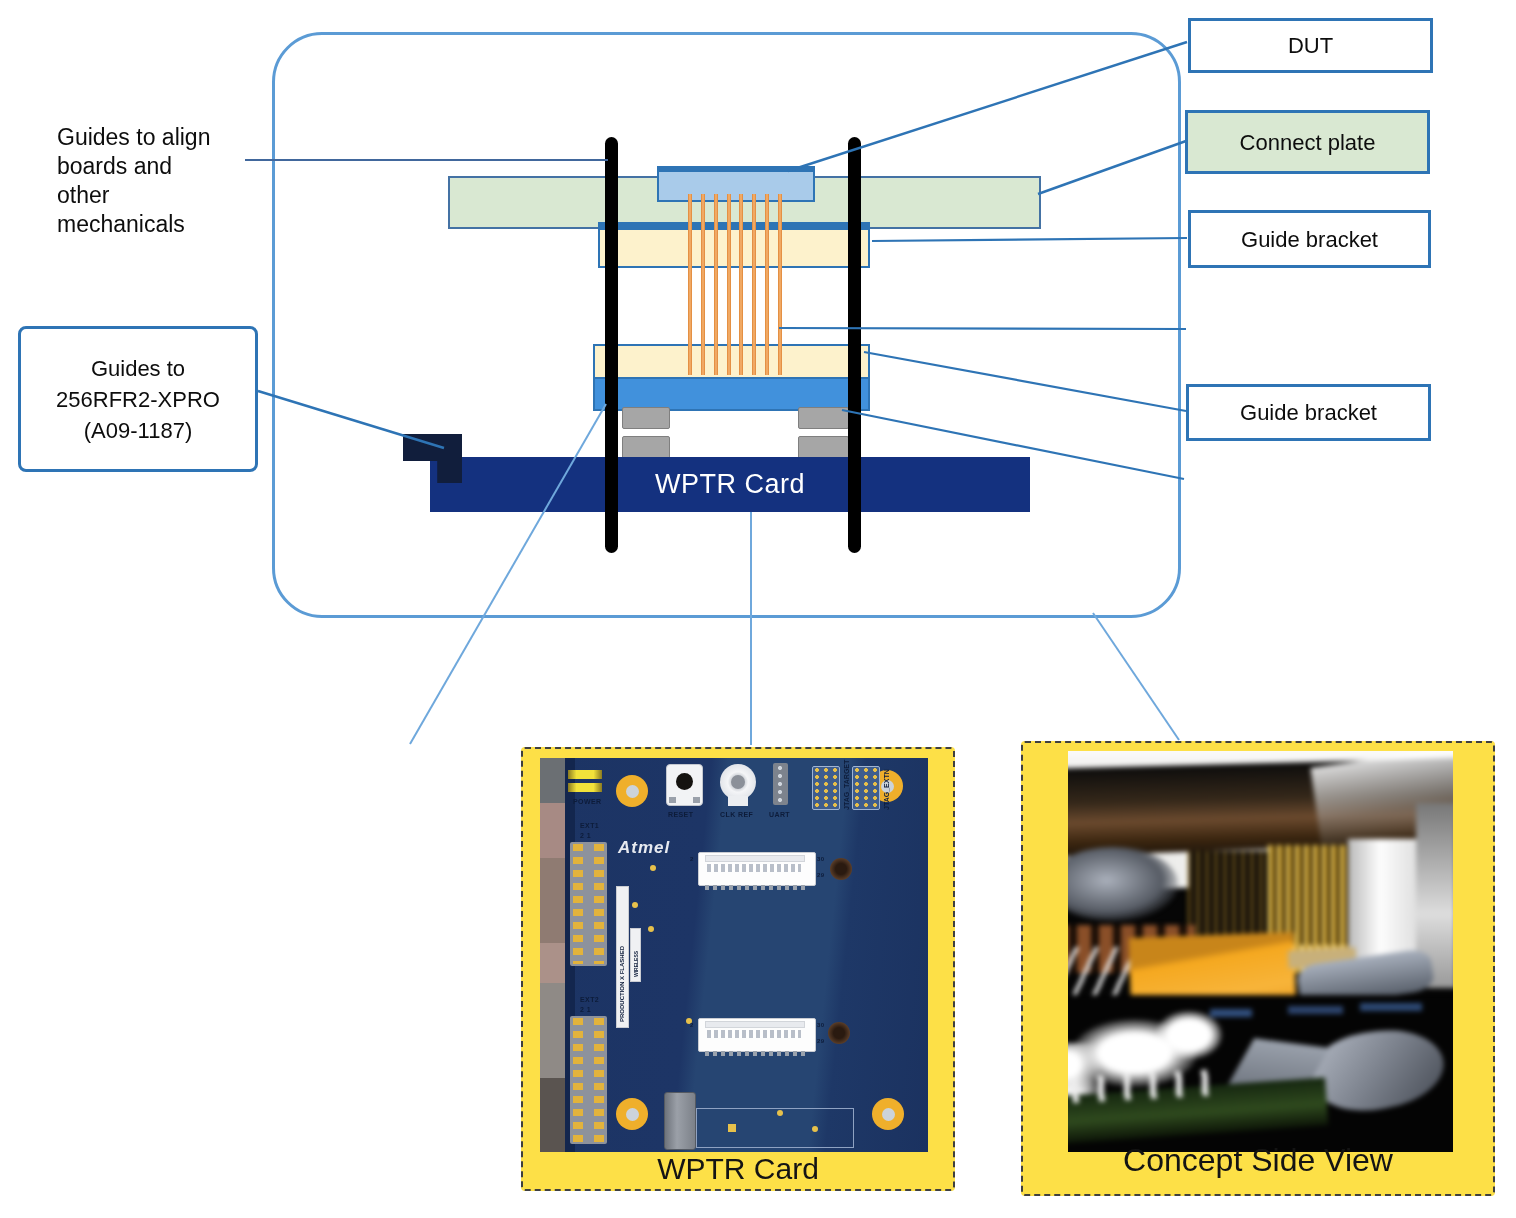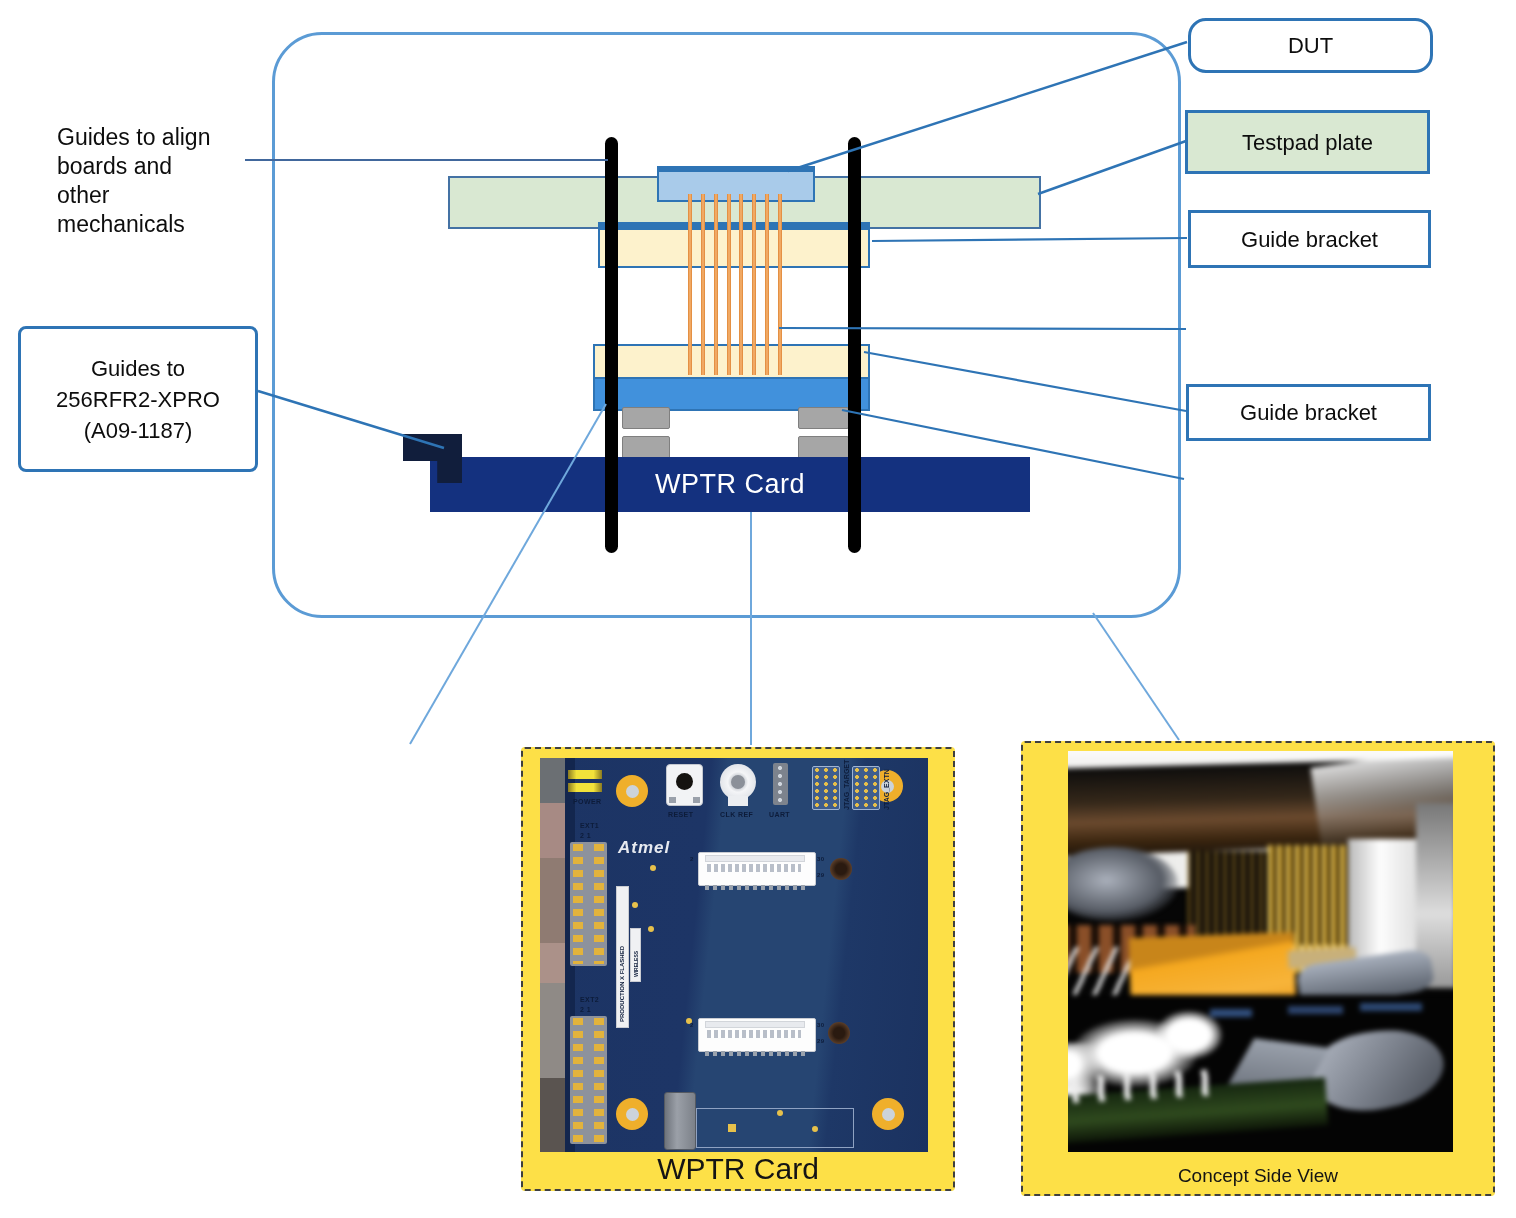--- a/index.html
+++ b/index.html
@@ -98,25 +98,25 @@
     <div>boards and</div>
     <div>other</div>
     <div>mechanicals</div>
   </div>
   <div class="box" style="left:18px;top:326px;width:234px;height:140px;border-radius:8px;font-size:22px;line-height:31px;">
     <div>Guides to</div>
     <div>256RFR2-XPRO</div>
     <div>(A09-1187)</div>
   </div>
 
-  <div class="box" style="left:1188px;top:18px;width:239px;height:49px;border-radius:18px;">
+  <div class="box" style="left:1188px;top:18px;width:239px;height:49px;">
     <div>DUT</div>
   </div>
   <div class="box green" style="left:1185px;top:110px;width:239px;height:58px;">
-    <div>Testpad plate</div>
+    <div>Connect plate</div>
   </div>
   <div class="box" style="left:1188px;top:210px;width:237px;height:52px;">
     <div>Guide bracket</div>
   </div>
   <div class="box" style="left:1186px;top:384px;width:239px;height:51px;">
     <div>Guide bracket</div>
   </div>
 
 
   <div class="panel" style="left:521px;top:747px;width:430px;height:440px;">
@@ -289,16 +289,16 @@
 
         <div style="position:absolute;left:176px;top:300px;width:80px;height:56px;transform:skewX(-24deg) rotate(7deg);
              background:linear-gradient(180deg,#9aa1ac,#6a707a);"></div>
 
         <div style="position:absolute;left:-8px;top:344px;width:275px;height:48px;transform:rotate(-4deg);
              background:linear-gradient(180deg,#152610 0%,#2f4a1e 55%,#0c1407 100%);"></div>
         <div style="position:absolute;left:12px;top:330px;width:150px;height:26px;transform:rotate(-3deg);background:
              repeating-linear-gradient(90deg,#ececec 0 6px,rgba(0,0,0,0) 6px 26px);"></div>
       </div>
     </div>
-    <div class="caption" style="top:422px;font-size:19px;">Concept Side View</div>
+    <div class="caption" style="top:399px;font-size:32px;">Concept Side View</div>
   </div>
 
 </div>
 
 </body></html>

